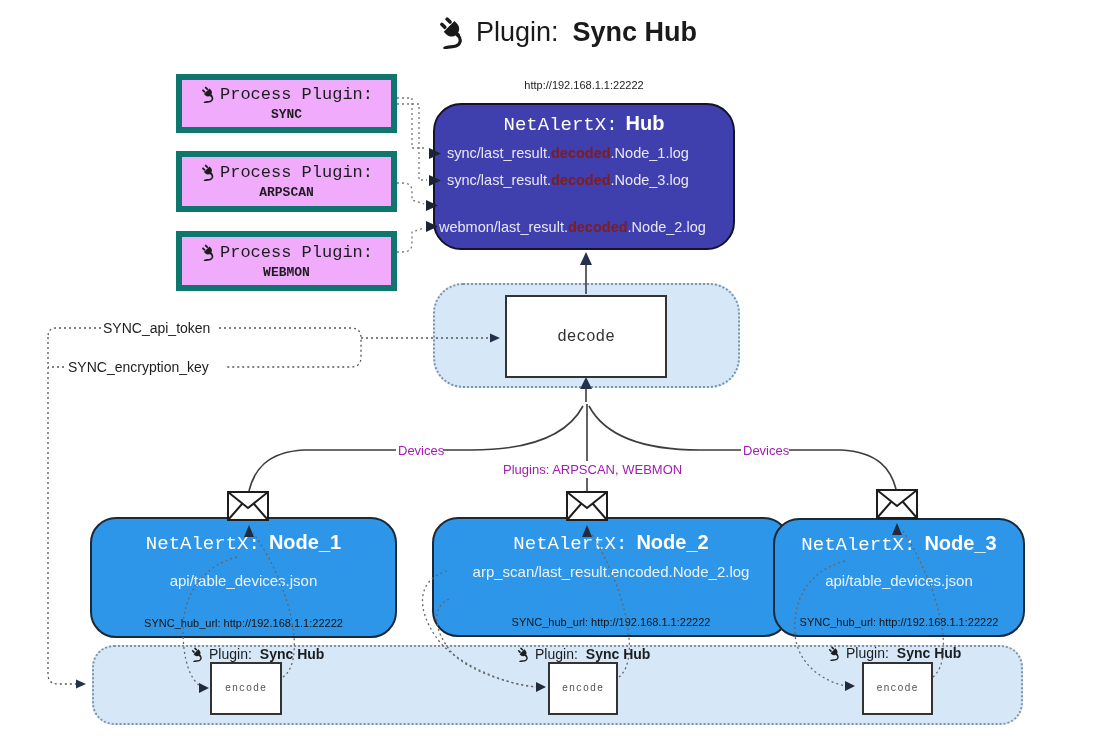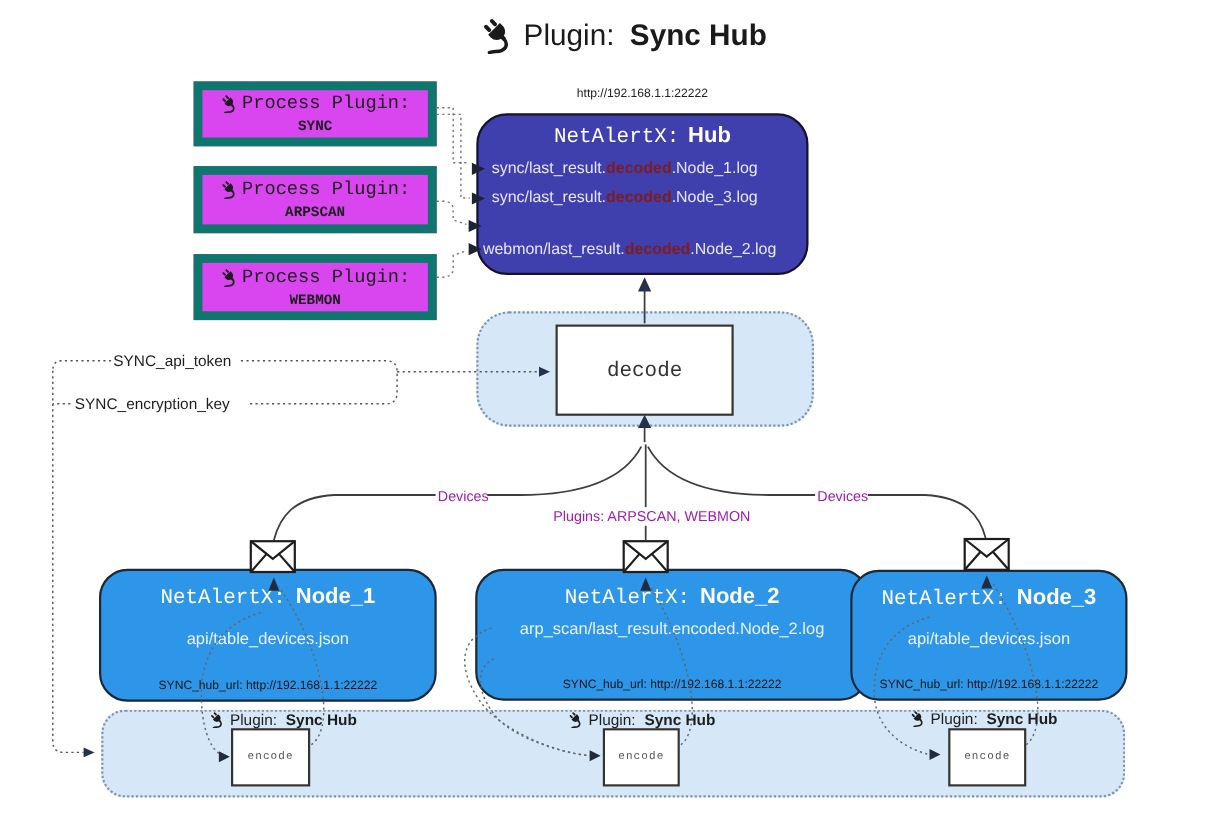--- a/index.html
+++ b/index.html
@@ -6,40 +6,40 @@
   #canvas{position:relative;width:1117px;height:754px;background:#fff;overflow:hidden;
           font-family:"Liberation Sans","DejaVu Sans",sans-serif;color:#222;}
   .abs{position:absolute;}
   .mono{font-family:"Liberation Mono","DejaVu Sans Mono",monospace;}
 
   
   #page-title{left:436px;top:16px;display:flex;align-items:center;gap:7px;font-size:27px;color:#1a1a1a;}
   #page-title .bold-name{font-weight:bold;margin-left:7px;}
 
   
-  .pbox{left:176px;width:221px;border:8px solid #0f766e;background:#d946ef;box-sizing:border-box;
+  .pbox{left:176px;width:221px;border:6px solid #0f766e;background:#f0abfc;box-sizing:border-box;
         display:flex;flex-direction:column;justify-content:center;align-items:center;z-index:2;}
   .pbox .row1{display:flex;align-items:center;gap:3px;font-size:17px;color:#1c1c1c;}
   .pbox .row2{font-size:13px;color:#1c1c1c;margin-top:3px;font-weight:bold;}
 
   
   #hub-url{left:433px;top:79px;width:302px;text-align:center;font-size:11px;color:#222;}
   #hub-box{left:433px;top:103px;width:302px;height:147px;background:#403fae;border:2px solid #13132a;
            border-radius:28px;box-sizing:border-box;z-index:2;}
   #hub-title{left:433px;top:112px;width:302px;text-align:center;color:#fff;font-size:19px;z-index:3;}
   #hub-title .bold-name{font-weight:bold;font-family:"Liberation Sans",sans-serif;font-size:20px;margin-left:8px;}
   .hub-line{color:#e8e8f4;font-size:14.5px;white-space:nowrap;z-index:3;}
   .hub-line b{color:#7f1d1d;}
 
   
   #decode-band{left:433px;top:283px;width:307px;height:105px;background:#d6e8f8;border:2px dotted #7e93aa;
                border-radius:30px;box-sizing:border-box;z-index:1;}
   #decode-box{left:505px;top:295px;width:162px;height:83px;background:#fff;border:2px solid #333;
               box-sizing:border-box;display:flex;align-items:center;justify-content:center;
-              font-size:19px;color:#333;z-index:2;}
+              font-size:16px;color:#333;z-index:2;}
 
   
   .token-label{font-size:14px;color:#1d1d1d;background:#fff;z-index:3;white-space:nowrap;}
 
   
   .flow-label{font-size:13px;color:#a21caf;z-index:3;white-space:nowrap;background:#fff;}
 
   
   .node{background:#2e96e8;border:2px solid #1b2838;border-radius:26px;box-sizing:border-box;z-index:2;}
   .node-title{position:absolute;left:0;top:12px;width:100%;text-align:center;color:#fff;font-size:19px;}

